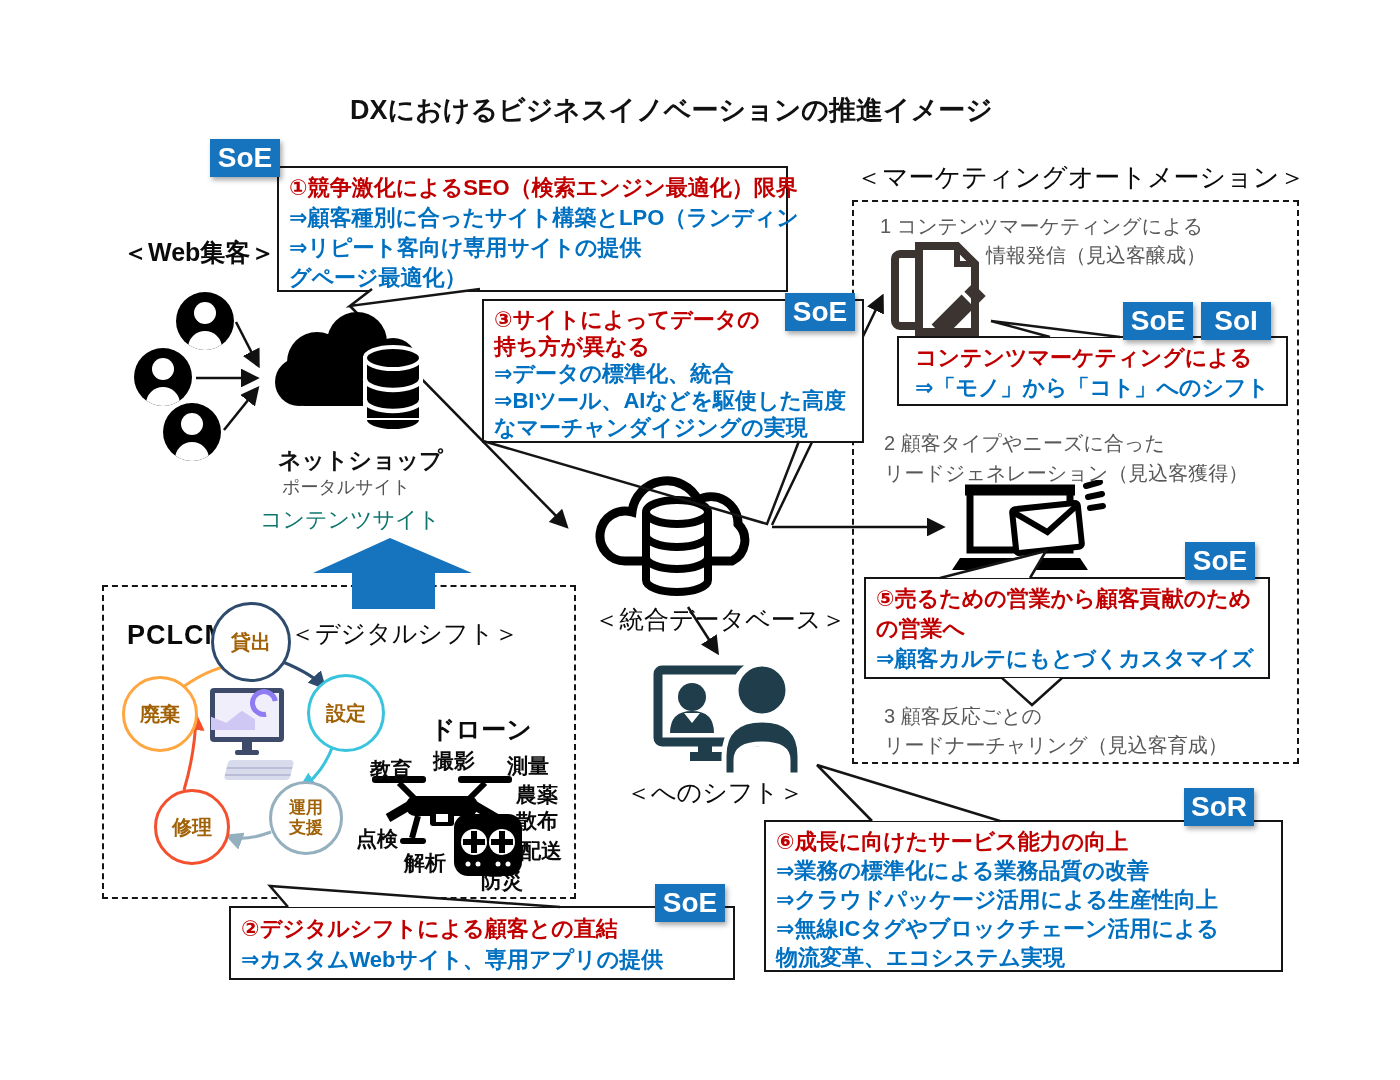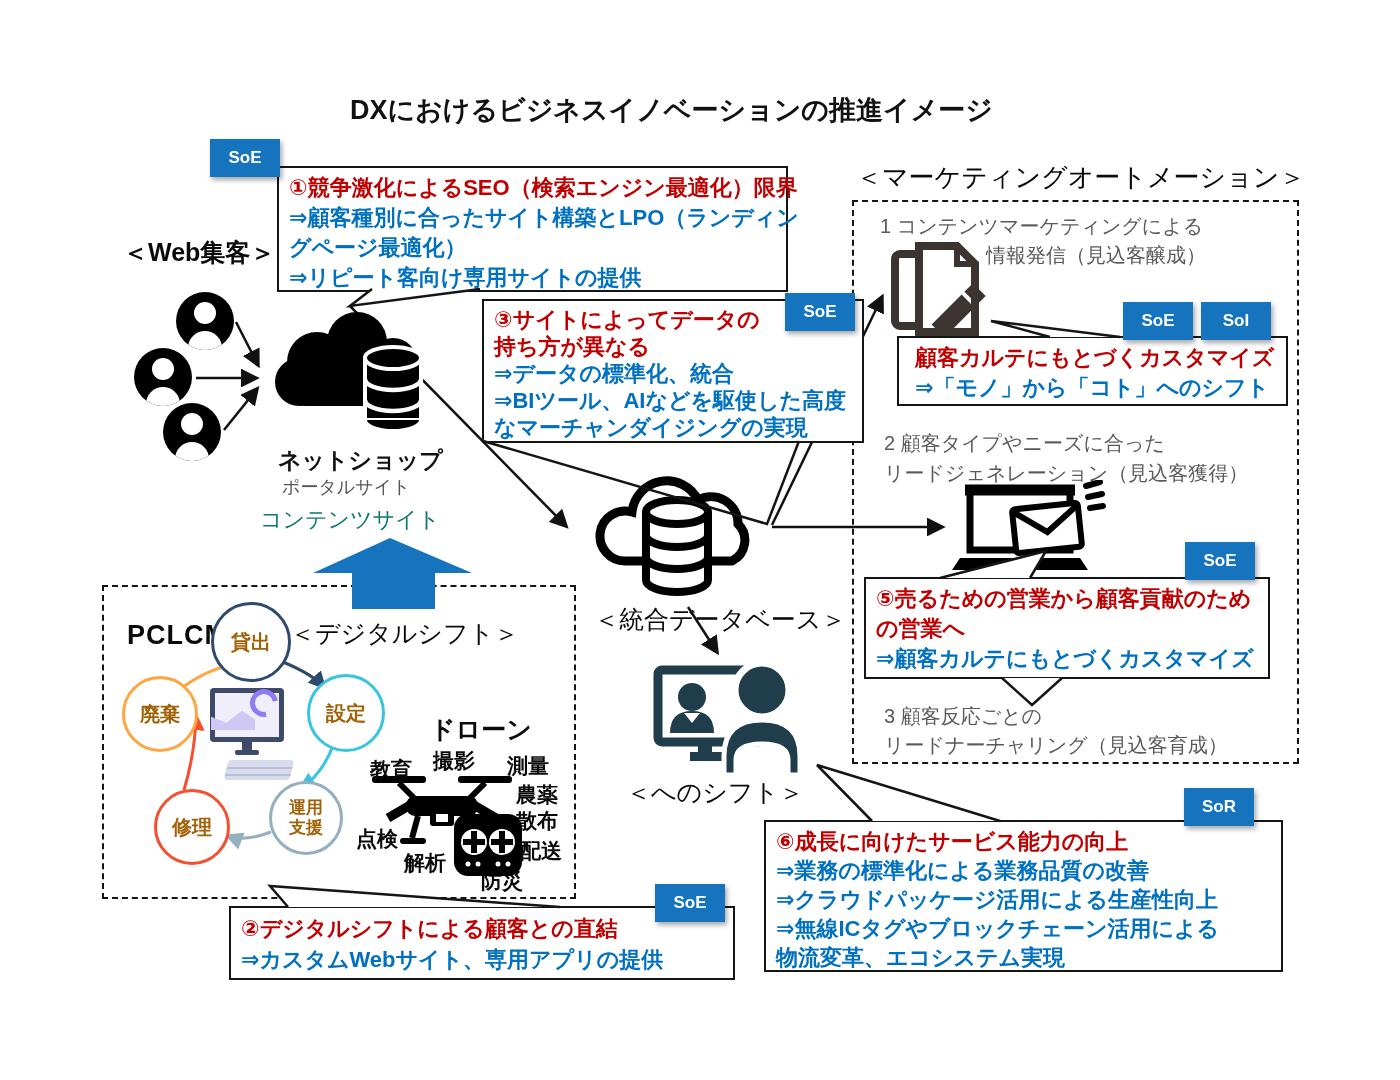--- a/index.html
+++ b/index.html
@@ -1,21 +1,21 @@
 <!DOCTYPE html>
 <html><head>
 <meta charset="utf-8">
 <style>
   html,body{margin:0;padding:0;background:#fff;}
   .canvas{position:relative;width:1400px;height:1080px;background:#fff;overflow:hidden;
           font-family:"Liberation Sans","DejaVu Sans",sans-serif;}
   .abs{position:absolute;}
   .title{font-size:27px;font-weight:bold;color:#111;white-space:nowrap;z-index:10;}
   .badge{position:absolute;width:70px;height:38px;background:#1673BE;color:#fff;font-weight:bold;
-         font-size:17px;display:flex;align-items:center;justify-content:center;z-index:40;
+         font-size:28px;display:flex;align-items:center;justify-content:center;z-index:40;
          box-shadow:2px 3px 5px rgba(0,0,0,.35);}
   .callout{position:absolute;background:#fff;border:2.5px solid #151515;z-index:20;
            padding:5px 10px;font-weight:bold;}
   .callout div{white-space:nowrap;}
   .r{color:#C00000;}
   .b{color:#0070C0;}
   .dashed{position:absolute;border:2.5px dashed #151515;z-index:5;background:transparent;}
   .blabel{position:absolute;color:#0a0a0a;white-space:nowrap;z-index:10;}
   .glabel{position:absolute;color:#595959;font-size:20px;white-space:nowrap;z-index:10;}
   .svgicon{position:absolute;z-index:10;}
@@ -258,34 +258,34 @@
     <rect x="39" y="33" width="22" height="6" fill="#000"></rect>
     <circle cx="16" cy="58" r="2.5" fill="#fff"></circle>
       <circle cx="26" cy="58" r="2.5" fill="#fff"></circle>
     <circle cx="46" cy="58" r="2.5" fill="#fff"></circle>
       <circle cx="56" cy="58" r="2.5" fill="#fff"></circle>
   </svg>
 
   <div class="callout" style="left:277px;top:166px;width:487px;height:112px;font-size:22px;line-height:30px;">
     <div class="r">①競争激化によるSEO（検索エンジン最適化）限界</div>
     <div class="b">⇒顧客種別に合ったサイト構築とLPO（ランディン</div>
+    <div class="b">⇒リピート客向け専用サイトの提供</div>
     <div class="b">グページ最適化）</div>
-    <div class="b">⇒リピート客向け専用サイトの提供</div>
   </div>
 
   <div class="callout" style="left:482px;top:299px;width:358px;height:130px;font-size:22px;line-height:27px;">
     <div class="r">③サイトによってデータの</div>
     <div class="r">持ち方が異なる</div>
     <div class="b">⇒データの標準化、統合</div>
     <div class="b">⇒BIツール、AIなどを駆使した高度</div>
     <div class="b">なマーチャンダイジングの実現</div>
   </div>
 
   <div class="callout" style="left:897px;top:336px;width:361px;height:56px;font-size:22px;line-height:30px;padding-left:16px;">
-    <div class="r">顧客カルテにもとづくカスタマイズ</div>
+    <div class="r">コンテンツマーケティングによる</div>
     <div class="b">⇒「モノ」から「コト」へのシフト</div>
   </div>
 
   <div class="callout" style="left:864px;top:577px;width:382px;height:88px;font-size:22px;line-height:30px;">
     <div class="r">⑤売るための営業から顧客貢献のため</div>
     <div class="r">の営業へ</div>
     <div class="b">⇒顧客カルテにもとづくカスタマイズ</div>
   </div>
 
   <div class="callout" style="left:764px;top:820px;width:495px;height:138px;font-size:22px;line-height:29px;">

